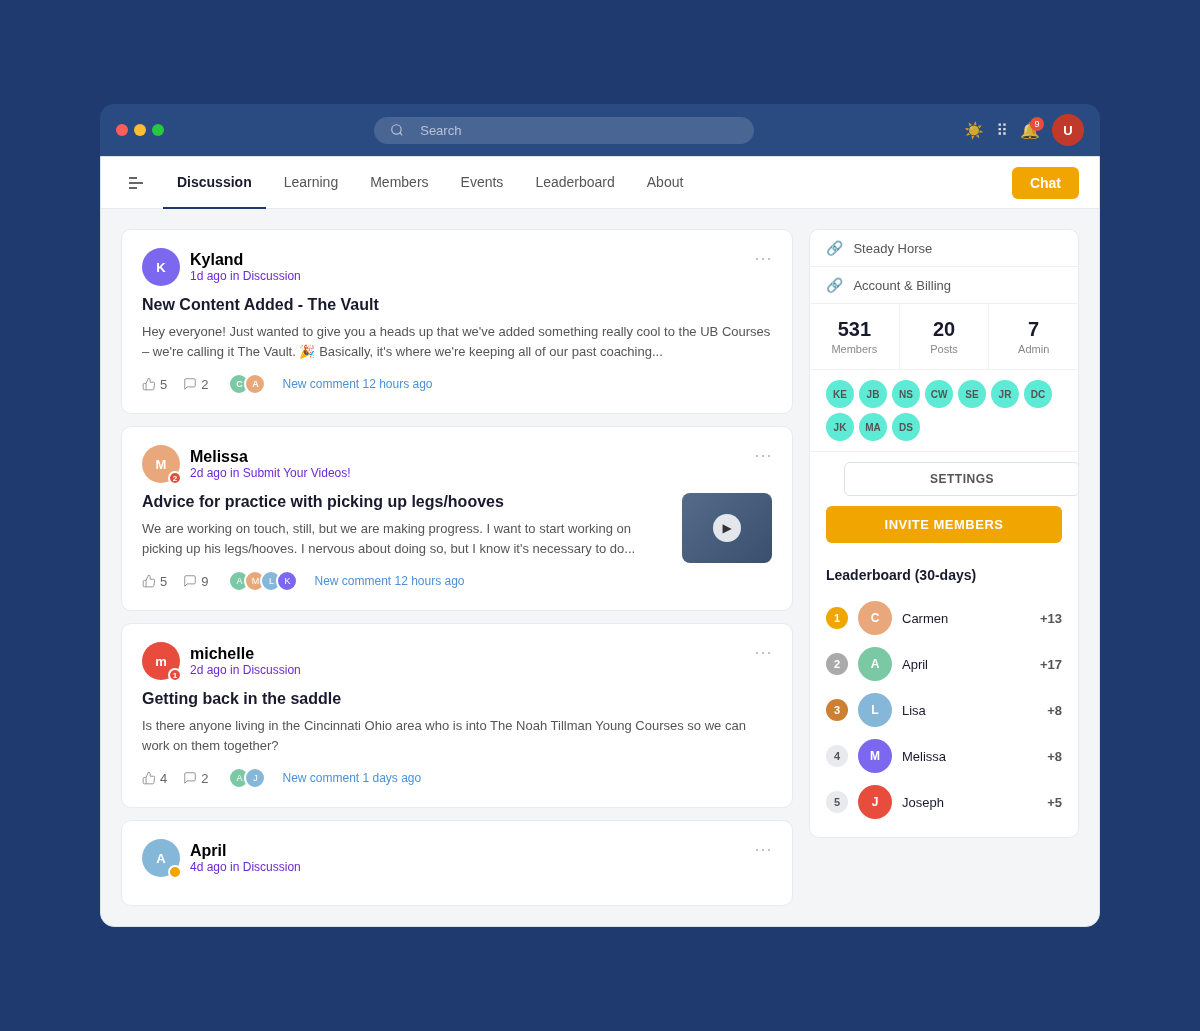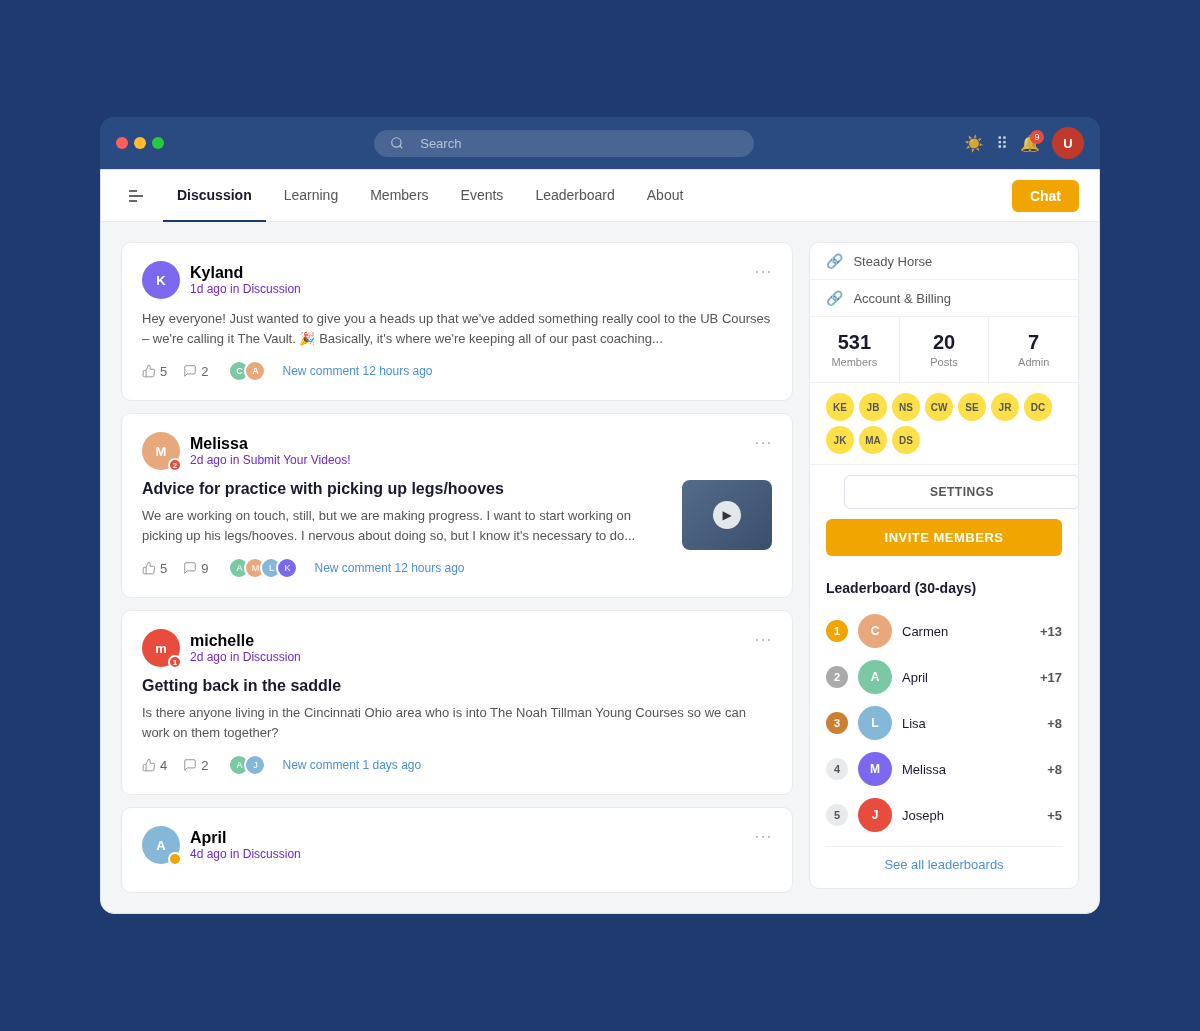--- a/index.html
+++ b/index.html
@@ -252,21 +252,21 @@
     .stat-number { font-size: 20px; font-weight: 700; color: #1a1a2e; }
     .stat-label { font-size: 11px; color: #888; margin-top: 2px; }
     .member-initials-row {
       display: flex; gap: 5px; padding: 10px 16px;
       flex-wrap: wrap;
       border-bottom: 1px solid #f0f0f0;
     }
     .member-initial {
       width: 28px; height: 28px;
       border-radius: 50%;
-      background: #fde047;
+      background: #5eead4;
       display: flex; align-items: center; justify-content: center;
       font-size: 10px; color: #555; font-weight: 600;
     }
     .settings-btn {
       display: block;
       width: calc(100% - 32px);
       margin: 10px 34px;
       padding: 9px;
       text-align: center;
       font-size: 12px;
@@ -400,20 +400,21 @@
           <div class="post-header">
             <div class="post-author">
               <div class="post-avatar" style="background:#7b68ee;">K</div>
               <div>
                 <div><strong>Kyland</strong></div>
                 <div class="post-meta">1d ago in Discussion</div>
               </div>
             </div>
             <span class="post-more">···</span>
           </div>
+          <div class="post-title">New Content Added - The Vault</div>
           <div class="post-body">Hey everyone! Just wanted to give you a heads up that we've added something really cool to the UB Courses – we're calling it The Vault. 🎉 Basically, it's where we're keeping all of our past coaching...</div>
           <div class="post-footer">
             <div class="post-action">
               <svg width="14" height="14" fill="none" stroke="#888" stroke-width="1.5" viewBox="0 0 24 24">
                   <path d="M14 9V5a3 3 0 0 0-3-3l-4 9v11h11.28a2 2 0 0 0 2-1.7l1.38-9a2 2 0 0 0-2-2.3H14z"></path>
                   <path d="M7 22H4a2 2 0 0 1-2-2v-7a2 2 0 0 1 2-2h3"></path>
                 </svg>
               <span>5</span>
             </div>
             <div class="post-action">
@@ -606,19 +607,18 @@
               <span class="lb-name">Melissa</span>
               <span class="lb-points">+8</span>
             </div>
             <div class="lb-item">
               <div class="lb-rank rank-5">5</div>
               <div class="lb-avatar ca5">J</div>
               <span class="lb-name">Joseph</span>
               <span class="lb-points">+5</span>
             </div>
 
-            <a class="see-all-link">See all leaderboards</a>
           </div>
         </div>
       </div>
     </div>
   </div>
 </div>
 
 </body></html>

